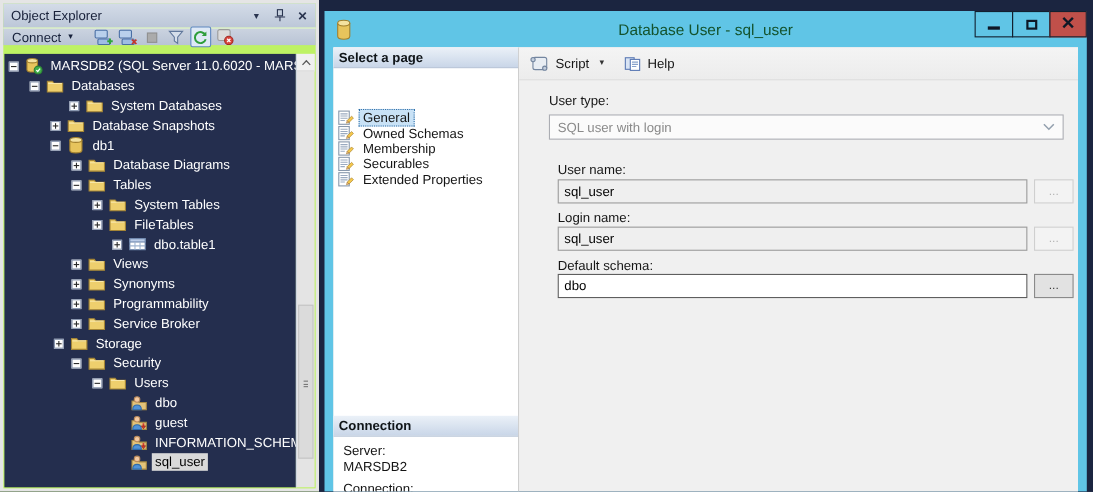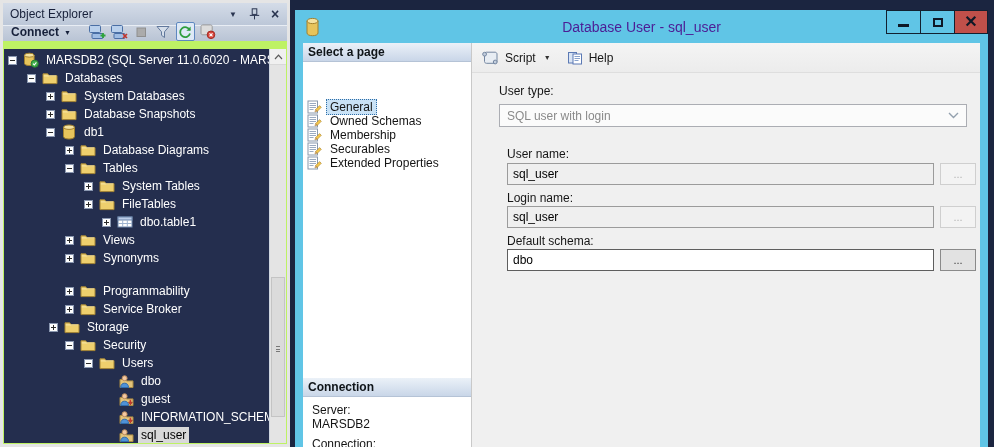--- a/index.html
+++ b/index.html
@@ -4,21 +4,21 @@
 <style>
   * { box-sizing: border-box; margin: 0; padding: 0; }
   html,body { width: 994px; height: 447px; background:#1B2540; font-family:"Liberation Sans", sans-serif; }
   .stage { position:relative; width:994px; height:447px; overflow:hidden; background:#1B2540; }
 
   
   .oe { position:absolute; left:0; top:0; width:290px; height:447px; background:#bef264; border:3px solid #e5e5e5; }
   .oe-title { height:22px; background:linear-gradient(#D4DCE8,#BCC7D8); display:flex; align-items:center; padding:0 5px 0 7px; font-size:12px; color:#18213A; }
   .oe-title-icons { margin-left:auto; display:flex; align-items:center; gap:7px; }
   .oe-title-icons .ic { display:flex; align-items:center; justify-content:center; width:14px; height:14px; color:#2A3550; cursor:default; }
-  .oe-toolbar { height:16px; background:linear-gradient(#CBD3E0,#B9C4D5); border-top:1px solid #E8EDF4; display:flex; align-items:flex-end; padding:0 5px; gap:4px;font-weight:bold; }
+  .oe-toolbar { height:16px; background:linear-gradient(#CBD3E0,#B9C4D5); border-top:1px solid #E8EDF4; display:flex; align-items:center; padding:0 5px; gap:4px; }
   .connect-btn { display:flex; align-items:center; gap:5px; font-size:12px; color:#16203A; padding:2px 3px; }
   .connect-caret { font-size:7px; color:#16203A; }
   .tb-sep { width:6px; }
   .tbi { width:19px; height:19px; display:flex; align-items:center; justify-content:center; }
   .tbi.boxed { border:1px solid #5E88C0; background:#DEE9F6; border-radius:2px; }
 
   .oe-tree { position:absolute; top:46px; left:1px; right:18px; bottom:1px; overflow:hidden; padding-top:2px; background:#242E4E; }
   .trow { height:18px; display:flex; align-items:center; color:#FFFFFF; font-size:12px; white-space:nowrap; }
   .exp { position:relative; width:9px; height:9px; background:#FDFDFD; border:1px solid #8A97B0; margin-right:6px; flex:0 0 auto; }
   .exp::before { content:''; position:absolute; left:1px; right:1px; top:3px; height:1px; background:#2A2A2A; }
@@ -32,21 +32,21 @@
   .sb-up { height:16px; background:#F0F0F0; display:flex; align-items:center; justify-content:center; border-bottom:1px solid #D8D8D8; }
   .sb-thumb { position:absolute; top:228px; left:1px; right:1px; height:140px; background:#DBDBDB; border:1px solid #C4C4C4; }
   .sb-grip { position:absolute; top:68px; left:4px; right:4px; height:6px;
              border-top:1px solid #777; border-bottom:1px solid #777; }
   .sb-grip::after { content:''; position:absolute; left:0; right:0; top:2px; height:1px; background:#777; }
 
   
   .dlg { position:absolute; left:295px; top:10px; width:693px; height:437px; background:#60C5E6; padding:0 8px; }
   .dlg-titlebar { position:relative; height:33px; display:flex; align-items:center; }
   .dlg-app-icon { margin-left:2px; display:flex; }
-  .dlg-title-text { position:absolute; left:50%; transform:translateX(-50%); font-size:14px; color:#4c1d95; white-space:nowrap; }
+  .dlg-title-text { position:absolute; left:50%; transform:translateX(-50%); font-size:14px; color:#14532d; white-space:nowrap; }
   .win-btns { position:absolute; top:0; right:-8px; display:flex; }
   .wbtn { width:35px; height:24px; border:1px solid #12202F; margin-left:-1px; display:flex; align-items:center; justify-content:center; background:transparent; }
   .wbtn.close { background:#C0504A; width:34px; }
   .glyph-min { width:11px; height:3px; background:#0E1826; margin-top:6px; }
   .glyph-max { width:10px; height:9px; border:2px solid #0E1826; background:transparent; }
   .glyph-close { font-size:16px; font-weight:bold; color:#0E1826; line-height:1; }
 
   .dlg-body { display:flex; height:404px; background:#e5e5e5; overflow:hidden; }
   .nav { position:relative; width:169px; background:#FFFFFF; border-right:1px solid #C9C9C9; flex:0 0 auto; }
   .sec-head { height:19px; background:linear-gradient(#EBF1F8,#C9D6E8); border-bottom:1px solid #B5C3D6; font-weight:bold; font-size:12px; color:#0F1418; display:flex; align-items:center; padding-left:5px; }
@@ -156,21 +156,21 @@
         <div class="trow" style="padding-left: 23px;">
           <span class="exp minus"></span>
           <span class="ticon">
             <svg width="16" height="14" viewBox="0 0 16 14">
               <path d="M1 12.6V2.8h4.7l1.4 1.9H15v7.9z" fill="#EECF6D" stroke="#A48536"></path>
               <path d="M1.8 4.9h12.5" stroke="#F8E7A8" fill="none"></path>
             </svg>
           </span>
           <span class="tlbl">Databases</span>
         </div>
-        <div class="trow" style="padding-left: 42px;">
+        <div class="trow" style="padding-left: 59px;">
           <span class="exp plus"></span>
           <span class="ticon">
             <svg width="16" height="14" viewBox="0 0 16 14">
               <path d="M1 12.6V2.8h4.7l1.4 1.9H15v7.9z" fill="#EECF6D" stroke="#A48536"></path>
               <path d="M1.8 4.9h12.5" stroke="#F8E7A8" fill="none"></path>
             </svg>
           </span>
           <span class="tlbl">System Databases</span>
         </div>
         <div class="trow" style="padding-left: 42px;">
@@ -257,21 +257,21 @@
         <div class="trow" style="padding-left: 61px;">
           <span class="exp plus"></span>
           <span class="ticon">
             <svg width="16" height="14" viewBox="0 0 16 14">
               <path d="M1 12.6V2.8h4.7l1.4 1.9H15v7.9z" fill="#EECF6D" stroke="#A48536"></path>
               <path d="M1.8 4.9h12.5" stroke="#F8E7A8" fill="none"></path>
             </svg>
           </span>
           <span class="tlbl">Synonyms</span>
         </div>
-        <div class="trow" style="padding-left: 61px; margin-top: 15px;">
+        <div class="trow" style="padding-left: 61px;">
           <span class="exp plus"></span>
           <span class="ticon">
             <svg width="16" height="14" viewBox="0 0 16 14">
               <path d="M1 12.6V2.8h4.7l1.4 1.9H15v7.9z" fill="#EECF6D" stroke="#A48536"></path>
               <path d="M1.8 4.9h12.5" stroke="#F8E7A8" fill="none"></path>
             </svg>
           </span>
           <span class="tlbl">Programmability</span>
         </div>
         <div class="trow" style="padding-left: 61px;">

